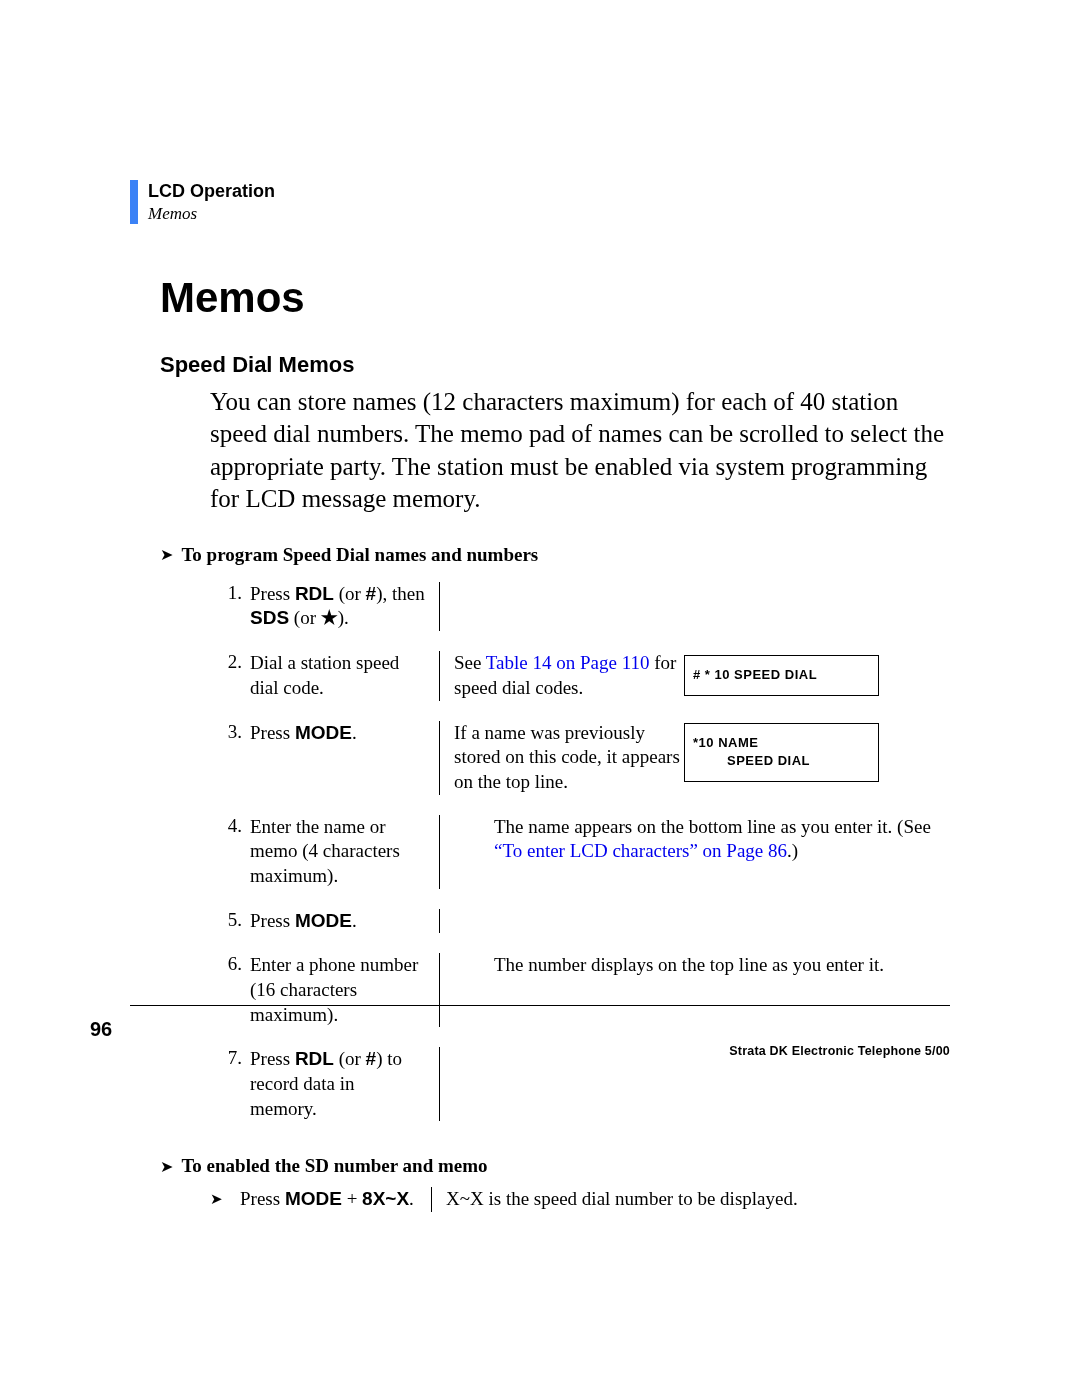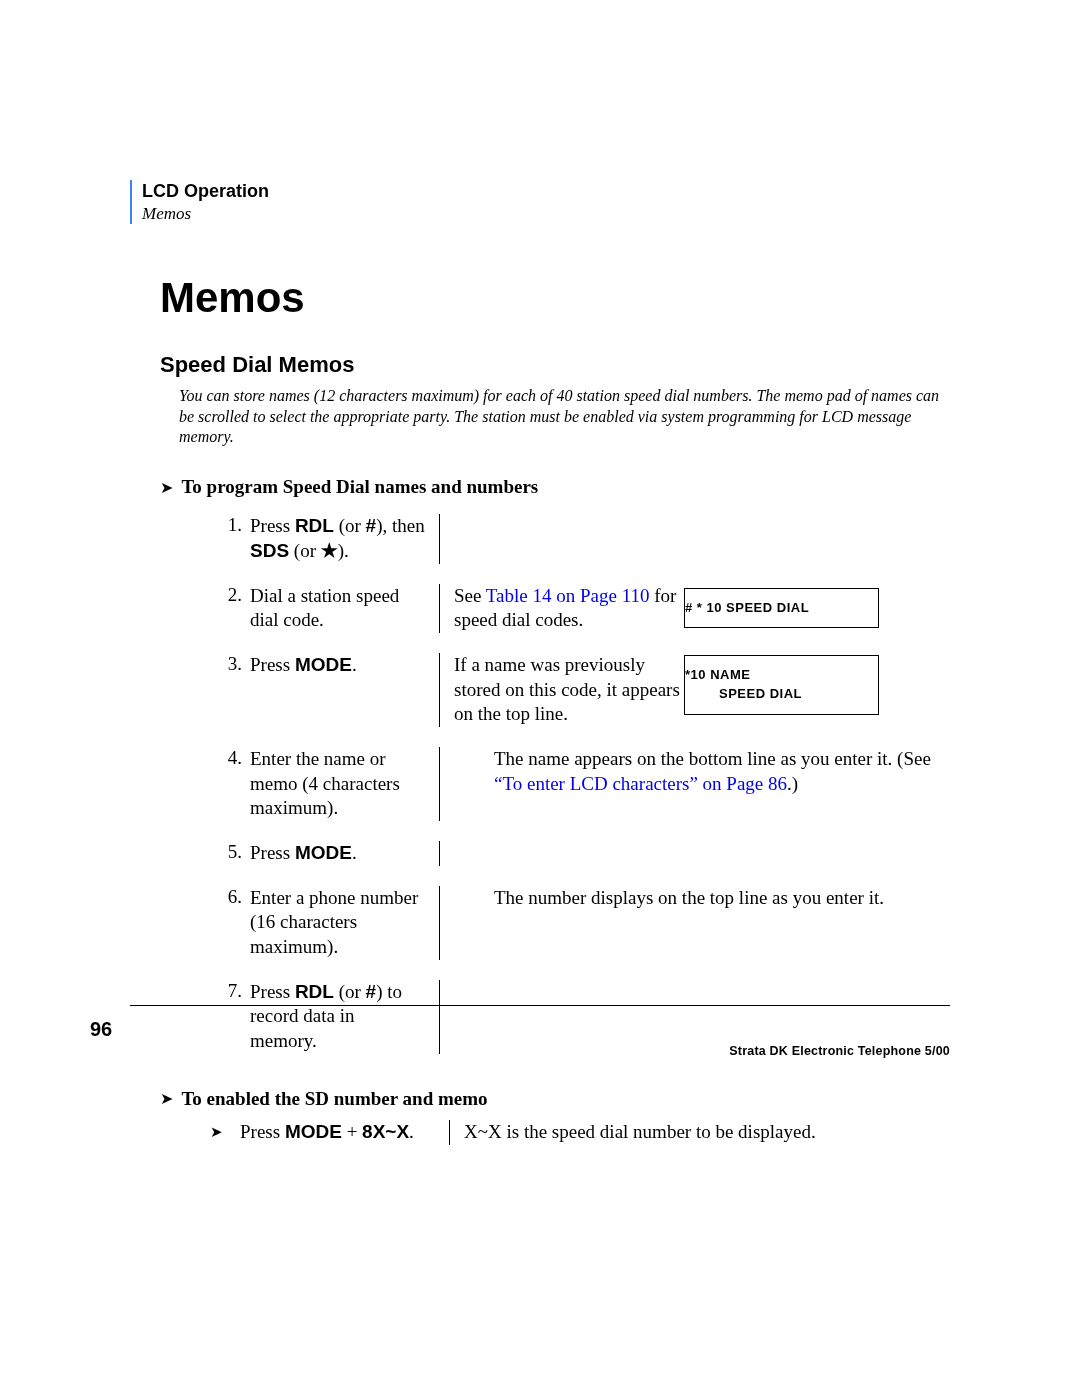--- a/index.html
+++ b/index.html
@@ -10,21 +10,21 @@
     color: #000;
   }
   .page {
     width: 1080px;
     height: 1397px;
     position: relative;
     box-sizing: border-box;
     padding: 180px 130px 0 130px;
   }
   .header-block {
-    border-left: 2px solid #3b82f6;
+    border-left: 8px solid #3b82f6;
     padding-left: 10px;
     margin-bottom: 50px;
     line-height: 1.25;
   }
   .header-top {
     font-family: Arial, Helvetica, sans-serif;
     font-weight: bold;
     font-size: 18px;
   }
   .header-sub {
@@ -38,24 +38,23 @@
     font-size: 42px;
     margin: 0 0 30px 30px;
   }
   .h2 {
     font-family: Arial, Helvetica, sans-serif;
     font-weight: bold;
     font-size: 22px;
     margin: 0 0 8px 30px;
   }
   .intro {
-    font-size: 16px;
-    line-height: 1.3;
-    margin: 0 0 28px 49px;
-    font-style: italic;
+    font-size: 25px;
+    line-height: 1.3;
+    margin: 0 0 28px 80px;
   }
   .proc-head {
     display: flex;
     align-items: center;
     margin: 0 0 10px 30px;
   }
   .proc-head .arrow {
     font-size: 16px;
     margin-right: 8px;
   }
@@ -105,21 +104,21 @@
     font-family: Arial, Helvetica, sans-serif;
     font-weight: 900;
   }
   .link {
     color: #0000ee;
   }
   .lcd {
     border: 1.5px solid #000;
     width: 195px;
     box-sizing: border-box;
-    padding: 10px 0;
+    padding: 10px 8px;
     font-family: Arial, Helvetica, sans-serif;
     font-weight: bold;
     font-size: 13px;
     letter-spacing: 0.5px;
     line-height: 1.45;
     margin-top: 2px;
   }
   .lcd .line2 {
     padding-left: 34px;
   }
@@ -133,21 +132,21 @@
   }
   .sub-arrow {
     flex: 0 0 30px;
     font-size: 15px;
     padding-top: 3px;
   }
   .sub-left {
     flex: 0 0 177px;
     font-size: 19px;
     line-height: 1.3;
-    padding-right: 32px;
+    padding-right: 14px;
     border-right: 1px solid #000;
   }
   .sub-right {
     flex: 1;
     font-size: 19px;
     line-height: 1.3;
     padding-left: 14px;
   }
   .footer-rule {
     position: absolute;

